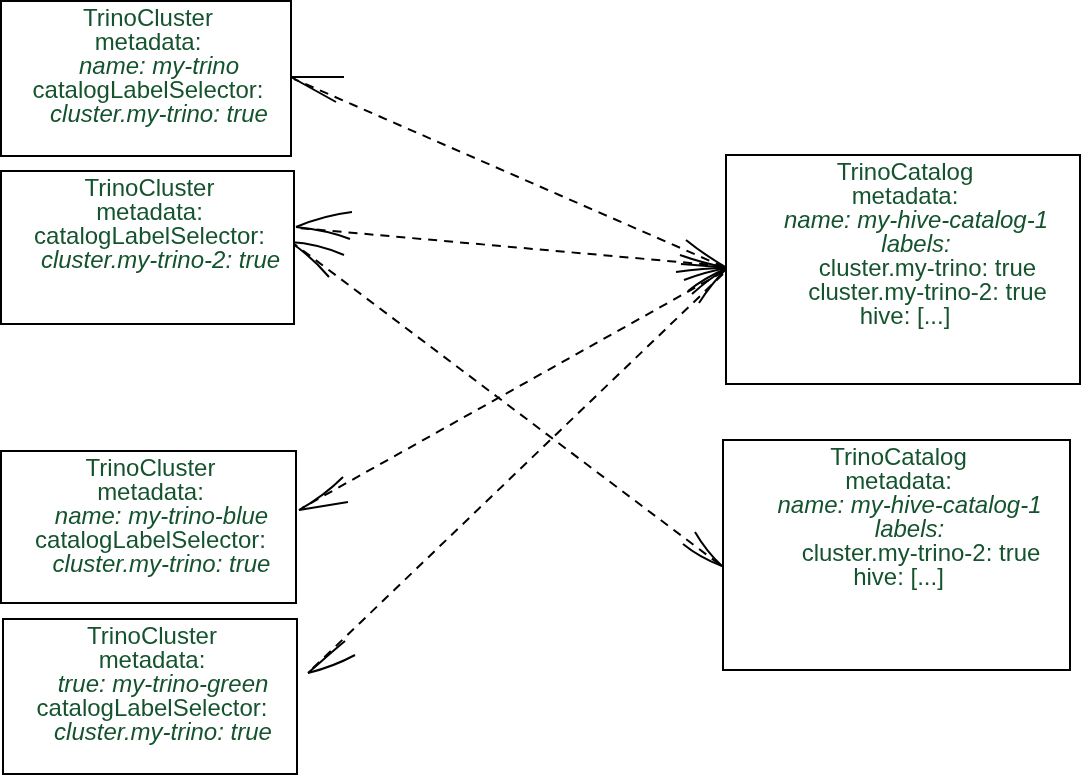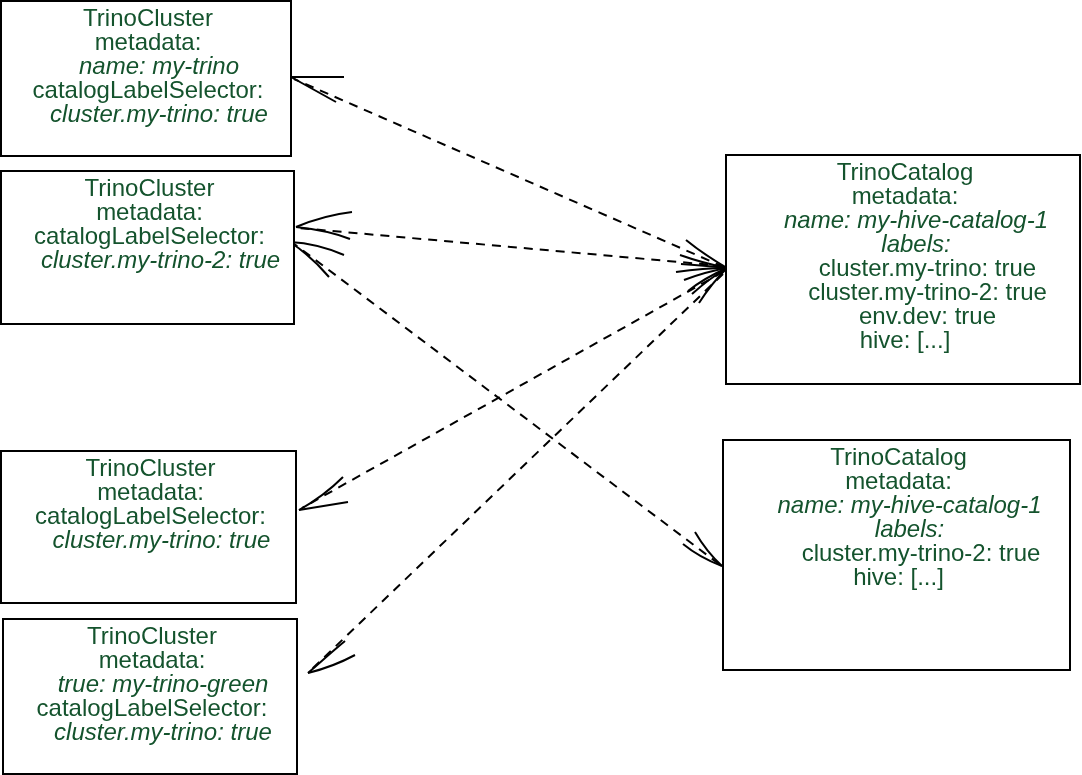--- a/index.html
+++ b/index.html
@@ -127,20 +127,21 @@
       <div class="line">metadata:</div>
       <div class="line">catalogLabelSelector:</div>
       <div class="line indent1">cluster.my-trino-2: true</div>
     </div>
   </div>
 
   <div class="node" style="left:0px; top:450px; width:297px; height:154px;">
     <div class="node-lines">
       <div class="line">TrinoCluster</div>
       <div class="line">metadata:</div>
+      <div class="line indent1">name: my-trino-blue</div>
       <div class="line">catalogLabelSelector:</div>
       <div class="line indent1">cluster.my-trino: true</div>
     </div>
   </div>
 
   <div class="node" style="left:2px; top:618px; width:296px; height:157px;">
     <div class="node-lines">
       <div class="line">TrinoCluster</div>
       <div class="line">metadata:</div>
       <div class="line indent1">true: my-trino-green</div>
@@ -150,21 +151,20 @@
   </div>
 
   <div class="node" style="left:725px; top:154px; width:356px; height:231px;">
     <div class="node-lines">
       <div class="line">TrinoCatalog</div>
       <div class="line">metadata:</div>
       <div class="line indent1">name: my-hive-catalog-1</div>
       <div class="line indent1">labels:</div>
       <div class="line indent2">cluster.my-trino: true</div>
       <div class="line indent2">cluster.my-trino-2: true</div>
-      <div class="line indent2">env.dev: true</div>
       <div class="line">hive: [...]</div>
     </div>
   </div>
 
   <div class="node" style="left:722px; top:439px; width:349px; height:232px;">
     <div class="node-lines">
       <div class="line">TrinoCatalog</div>
       <div class="line">metadata:</div>
       <div class="line indent1">name: my-hive-catalog-1</div>
       <div class="line indent1">labels:</div>

